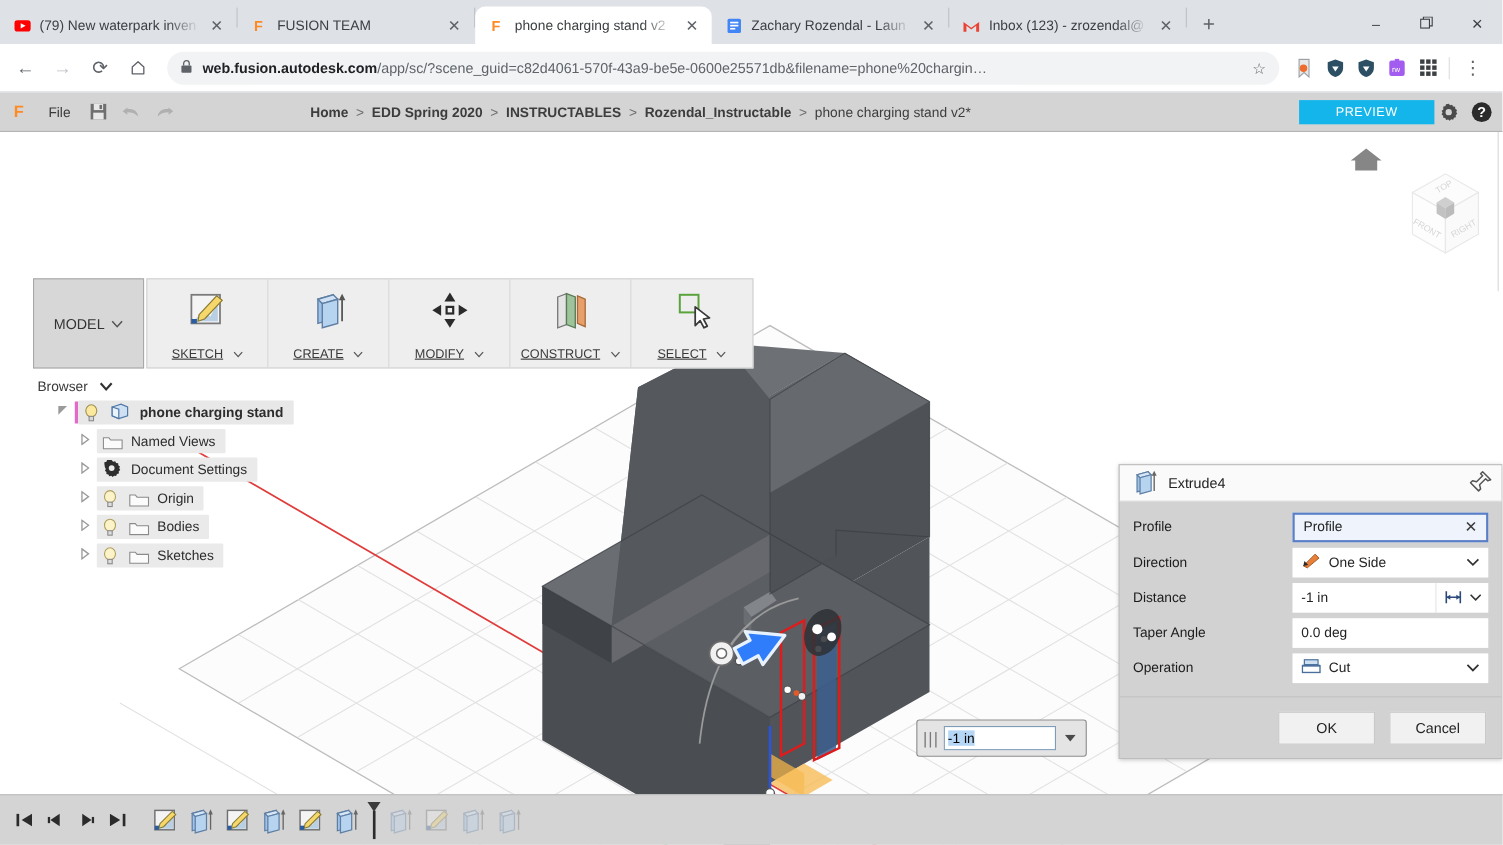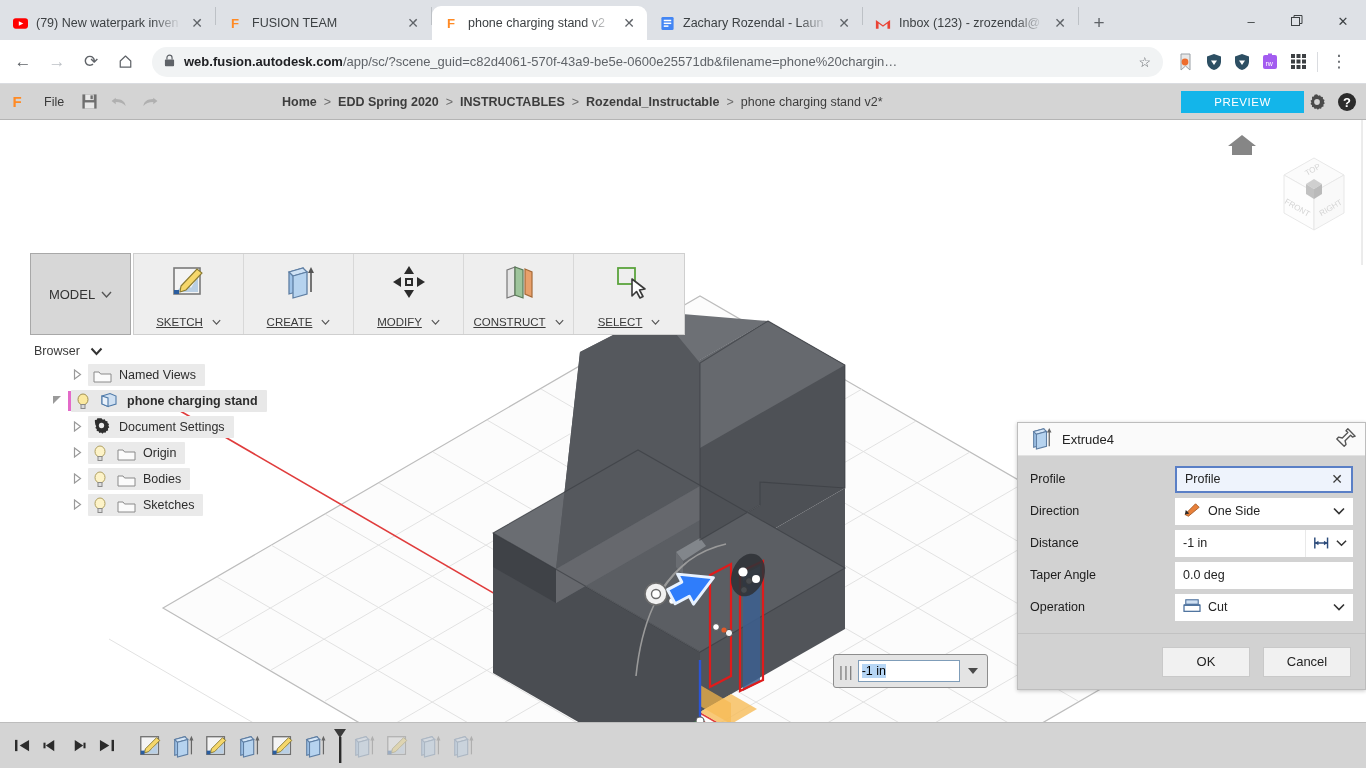--- a/index.html
+++ b/index.html
@@ -592,36 +592,20 @@
   </div>
 
   <div id="browser-panel">
     <div id="browser-header">
       <span>Browser</span>
       <svg width="13" height="9" viewBox="0 0 13 9">
           <path d="M1.5,1.5 L6.5,7 L11.5,1.5" fill="none" stroke="#333" stroke-width="2"></path>
         </svg>
     </div>
 
-    <div class="tree-row" style="padding-left:32px">
-      <span class="twisty">
-        <svg width="9" height="11" viewBox="0 0 9 11">
-            <polygon points="1.5,1 7.5,5.5 1.5,10" fill="none" stroke="#9a9a9a" stroke-width="1.2"></polygon>
-          </svg>
-      </span>
-      <span class="pill">
-        <span class="folder">
-          <svg width="19" height="15" viewBox="0 0 19 15">
-              <path d="M1,4 h5 l1.6,2 H18 v8 H1z" fill="#fbfbfb" stroke="#8a8a8a"></path>
-            </svg>
-        </span>
-        <span>Named Views</span>
-      </span>
-    </div>
-
     <div class="tree-row root" style="padding-left:12px">
       <span class="twisty">
         <svg width="11" height="11" viewBox="0 0 11 11">
             <polygon points="1,1 9,1 1,9" fill="#9a9a9a"></polygon>
           </svg>
       </span>
       <span class="marker"></span>
       <span class="pill">
         <span class="bulb">
           <svg width="14" height="17" viewBox="0 0 14 17">
@@ -629,20 +613,36 @@
               <rect x="5" y="11.5" width="4" height="4" fill="#d9d9d9" stroke="#8a8a8a"></rect>
             </svg>
         </span>
         <span>
           <svg width="18" height="16" viewBox="0 0 18 16">
               <polygon points="2,4 10,1.5 16,4 16,12 8,14.5 2,12" fill="#cfe0f2" stroke="#4e79a8" stroke-width="1.1"></polygon>
               <polygon points="2,4 8,6 8,14.5 2,12" fill="#eaf2fb" stroke="#4e79a8" stroke-width="1.1"></polygon>
             </svg>
         </span>
         <span>phone charging stand</span>
+      </span>
+    </div>
+
+    <div class="tree-row" style="padding-left:32px">
+      <span class="twisty">
+        <svg width="9" height="11" viewBox="0 0 9 11">
+            <polygon points="1.5,1 7.5,5.5 1.5,10" fill="none" stroke="#9a9a9a" stroke-width="1.2"></polygon>
+          </svg>
+      </span>
+      <span class="pill">
+        <span class="folder">
+          <svg width="19" height="15" viewBox="0 0 19 15">
+              <path d="M1,4 h5 l1.6,2 H18 v8 H1z" fill="#fbfbfb" stroke="#8a8a8a"></path>
+            </svg>
+        </span>
+        <span>Named Views</span>
       </span>
     </div>
 
     <div class="tree-row" style="padding-left:32px">
       <span class="twisty">
         <svg width="9" height="11" viewBox="0 0 9 11">
             <polygon points="1.5,1 7.5,5.5 1.5,10" fill="none" stroke="#9a9a9a" stroke-width="1.2"></polygon>
           </svg>
       </span>
       <span class="pill">

